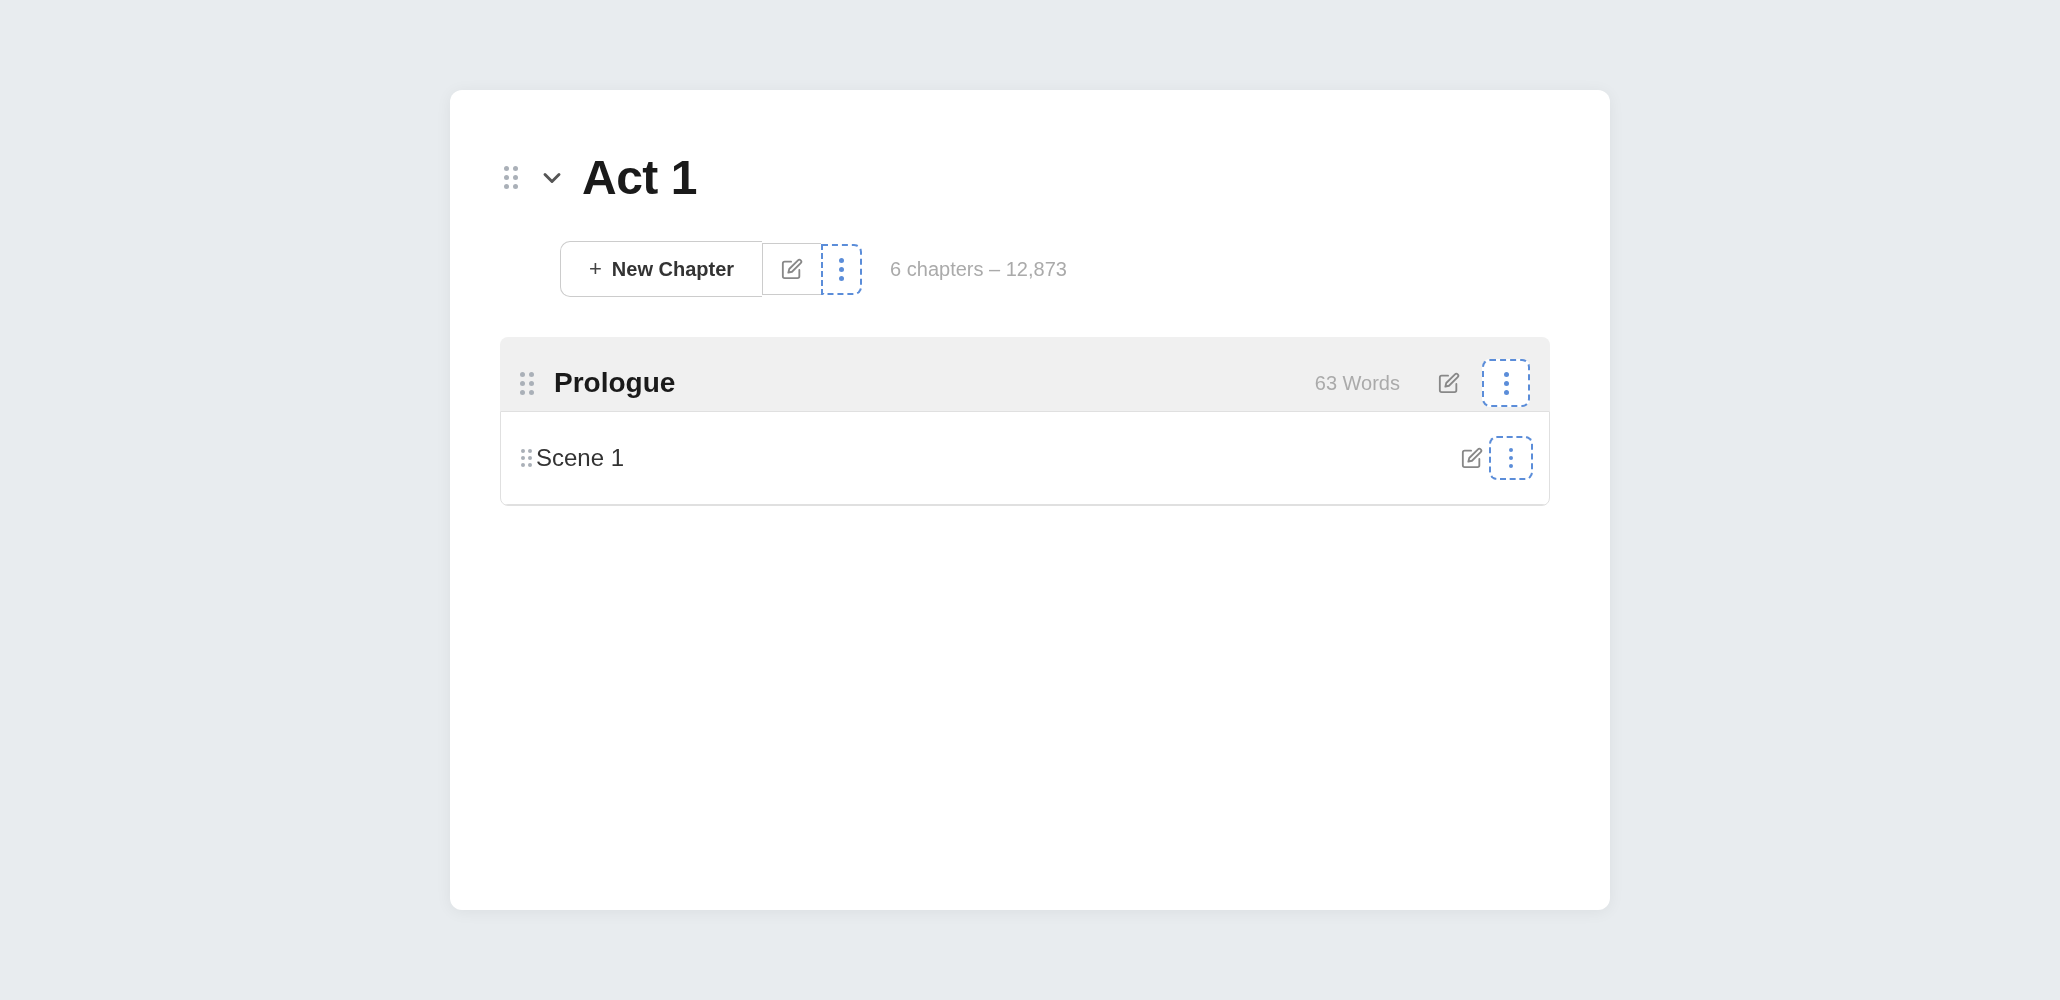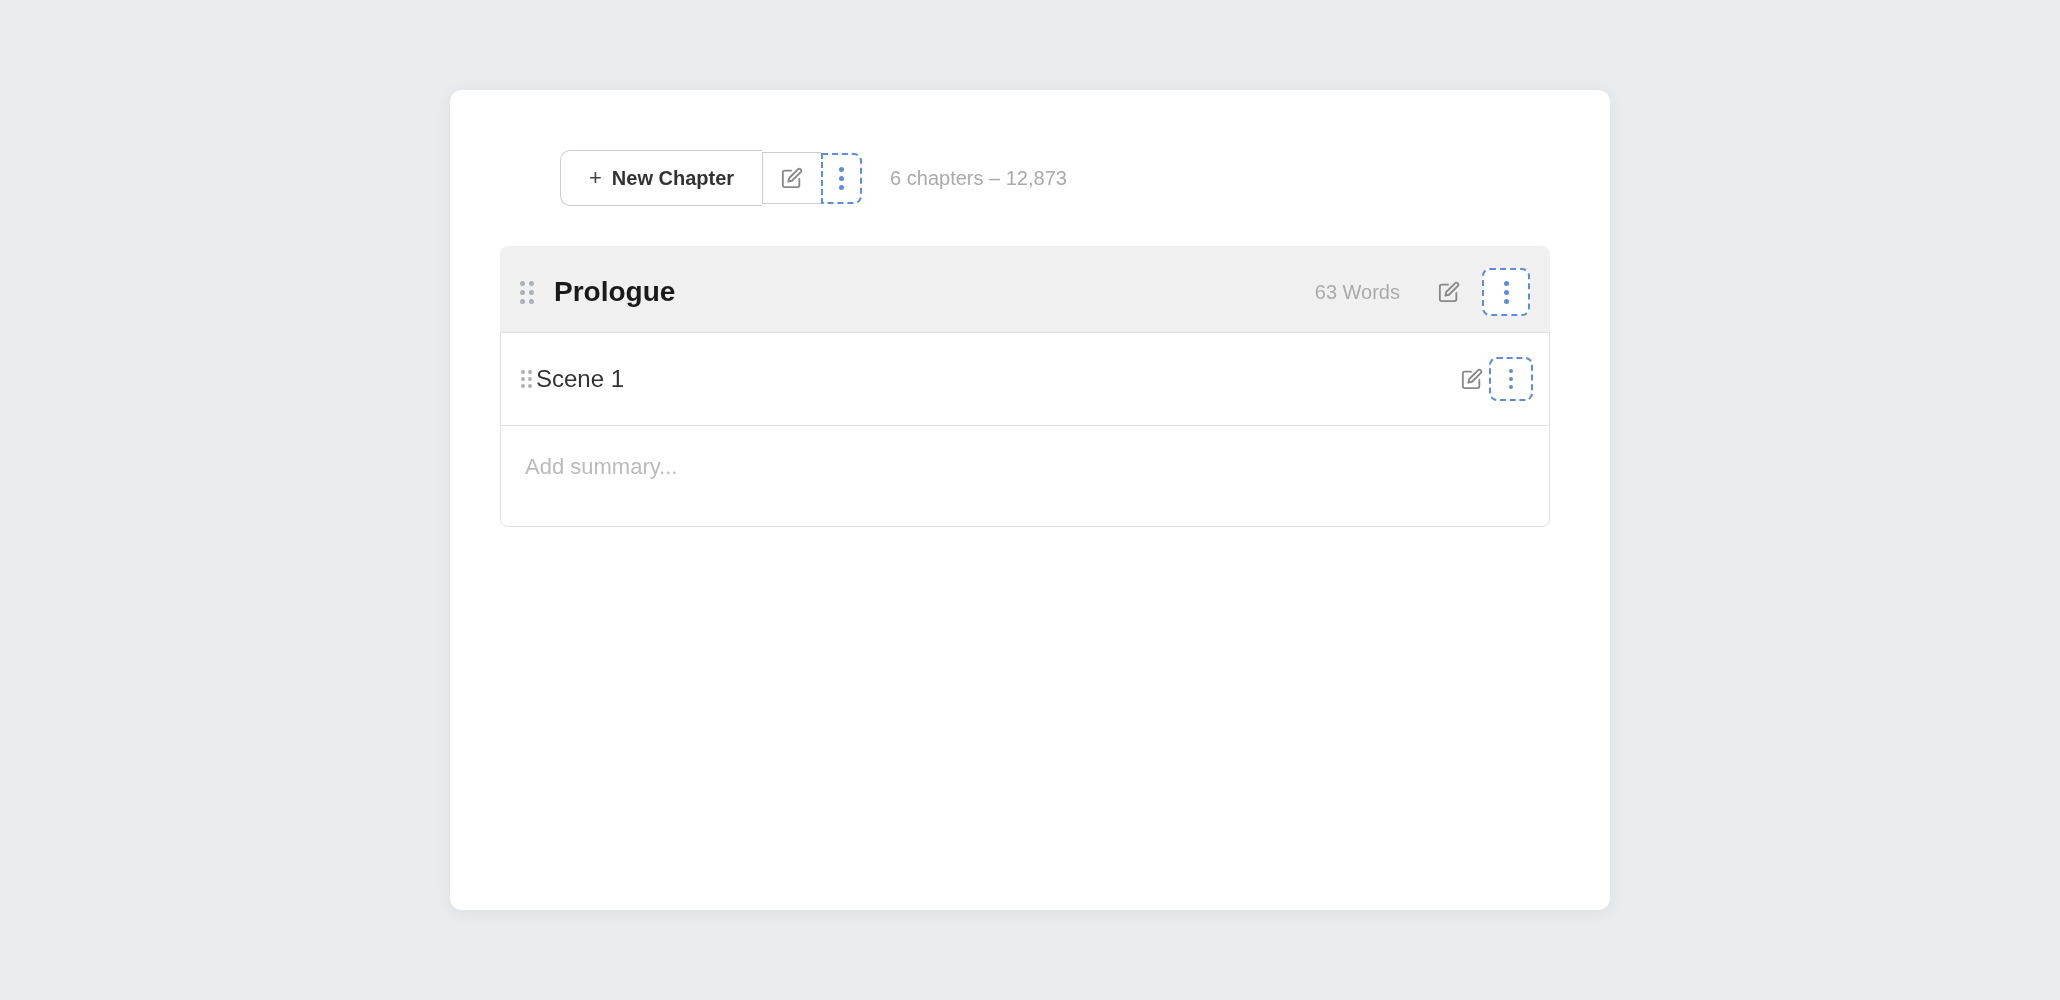--- a/index.html
+++ b/index.html
@@ -147,21 +147,21 @@
       margin-left: 0;
       border-radius: 8px;
       overflow: visible;
     }
 
     .prologue-header {
       display: flex;
       align-items: center;
       background: #f0f0f0;
       border-radius: 8px 8px 0 0;
-      padding: 22px 20px 16px 16px;
+      padding: 22px 20px 4px 16px;
       gap: 16px;
     }
 
     .prologue-drag {
       display: grid;
       grid-template-columns: 1fr 1fr;
       gap: 4px;
       padding: 4px;
       flex-shrink: 0;
     }
@@ -316,20 +316,36 @@
       stroke-width: 2;
       stroke-linecap: round;
       stroke-linejoin: round;
     }
   </style>
 </head>
 <body>
 
 <div class="main-card">
 
+  <div class="act-header">
+    <div class="drag-handle">
+      <span></span>
+        <span></span>
+      <span></span>
+        <span></span>
+      <span></span>
+        <span></span>
+    </div>
+    <div class="chevron-icon">
+      <svg width="28" height="28" viewBox="0 0 24 24" fill="none" stroke="#555" stroke-width="2.5" stroke-linecap="round" stroke-linejoin="round">
+        <polyline points="6 9 12 15 18 9"></polyline>
+      </svg>
+    </div>
+    <h1 class="act-title">Act 1</h1>
+  </div>
 
   <div class="action-row">
     <button class="new-chapter-btn">
       <span class="plus-icon">+</span>
       <span>New Chapter</span>
     </button>
     <button class="edit-btn">
       <svg class="pencil-svg" viewBox="0 0 24 24">
         <path d="M11 4H4a2 2 0 0 0-2 2v14a2 2 0 0 0 2 2h14a2 2 0 0 0 2-2v-7"></path>
         <path d="M18.5 2.5a2.121 2.121 0 0 1 3 3L12 15l-4 1 1-4 9.5-9.5z"></path>
@@ -394,19 +410,16 @@
           </svg>
         </button>
         <button class="scene-more-btn-dashed">
           <div class="scene-more-dots">
             <span></span>
               <span></span>
               <span></span>
           </div>
         </button>
       </div>
-      <div class="summary-area">
-        <span class="summary-placeholder">Add summary...</span>
-      </div>
     </div>
   </div>
 
 </div>
 
 </body></html>

